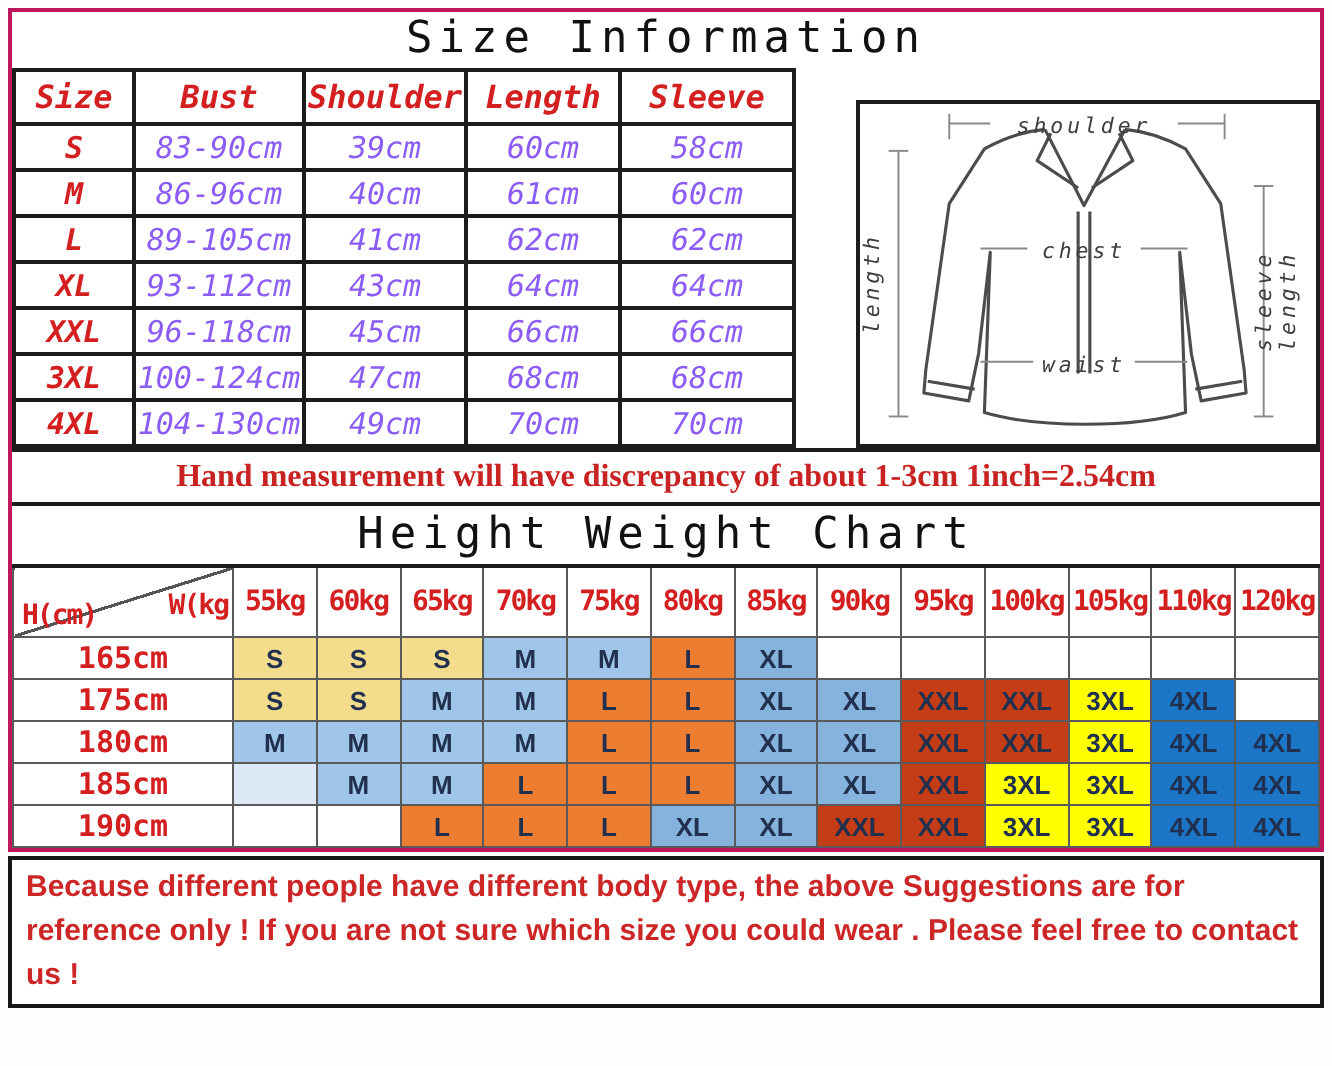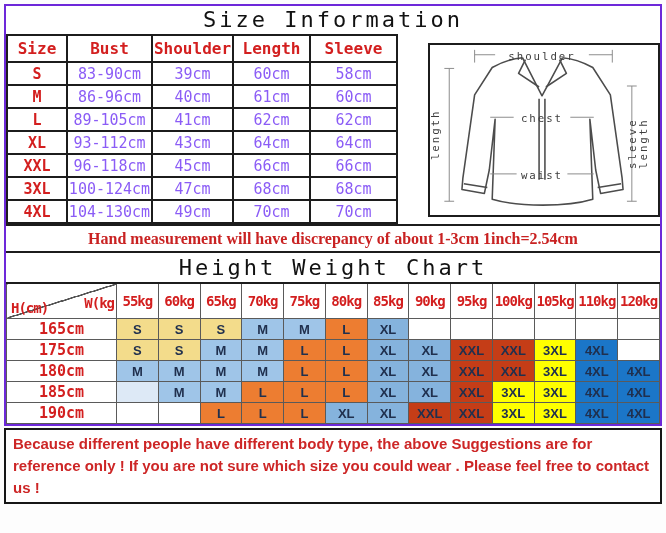--- a/index.html
+++ b/index.html
@@ -1,19 +1,19 @@
 <!DOCTYPE html>
 <html><head>
 <meta charset="utf-8">
 <style>
   html,body{margin:0;padding:0;background:#fdfdfd;width:666px;height:533px;overflow:hidden;
     font-family:"DejaVu Sans Mono","Liberation Mono",monospace;}
-  .frame{margin:4px 4px 0 4px;border:2px solid #6d28d9;background:#fff;}
+  .frame{margin:4px 4px 0 4px;border:2px solid #be185d;background:#fff;}
   .title-row{height:28px;line-height:28px;text-align:center;font-size:22px;letter-spacing:3px;color:#111;}
-  .top-content{display:flex;align-items:center;}
+  .top-content{display:flex;align-items:flex-end;font-style:italic;}
   table{border-collapse:collapse;}
   .size-table{width:390px;table-layout:fixed;}
   .size-table th,.size-table td{border:2px solid #1c1c1c;text-align:center;padding:0;
     font-size:15px;height:21px;white-space:nowrap;}
   .size-table th{color:#d31f1f;font-weight:bold;height:25px;font-size:16px;}
   .size-table td{color:#8b5cf6;}
   .size-table td.sz{color:#d31f1f;font-weight:bold;}
   .size-table tr{height:22px;}
   .shirt-box{border:2px solid #1c1c1c;margin-left:30px;width:228px;height:170px;margin-top:2px;background:#fff;}
   .note-row{border-top:2px solid #1c1c1c;height:25px;line-height:25px;text-align:center;

